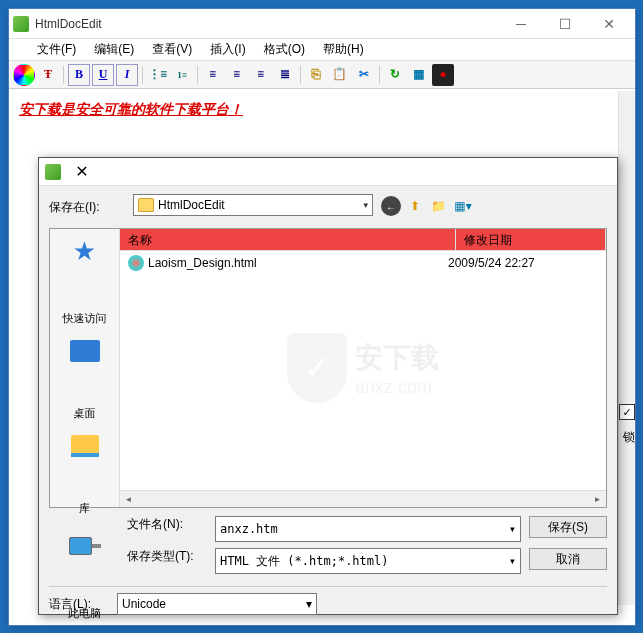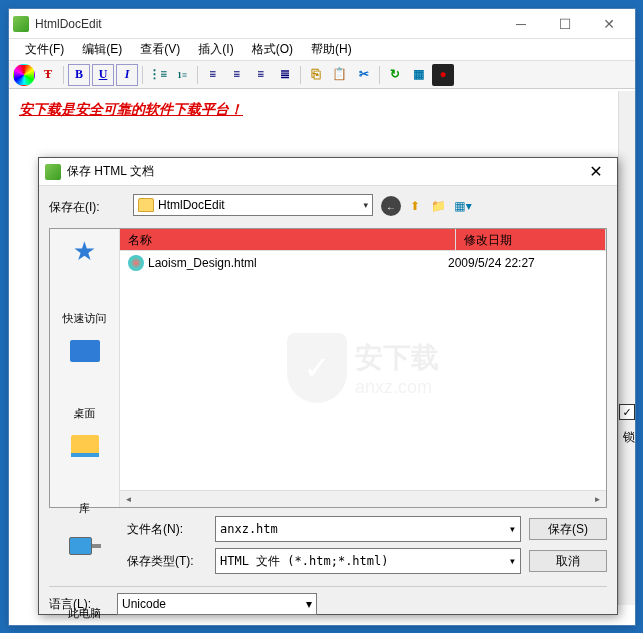--- a/index.html
+++ b/index.html
@@ -3,21 +3,21 @@
 <meta charset="utf-8">
 <style>
 * { box-sizing: border-box; margin: 0; padding: 0; }
 body { font-family: "Microsoft YaHei", "SimSun", sans-serif; font-size: 12px; background: #1e6cb8; width: 643px; height: 633px; overflow: hidden; position: relative; }
 .main-window { position: absolute; left: 8px; top: 8px; width: 628px; height: 618px; background: #fff; border: 1px solid #4a7db5; box-shadow: 0 2px 8px rgba(0,0,0,0.2); }
 .titlebar { height: 30px; background: #fff; display: flex; align-items: center; padding: 0 4px; border-bottom: 1px solid #e0e0e0; }
 .titlebar .app-icon { width: 16px; height: 16px; background: linear-gradient(135deg, #7ec850, #3a9d23); border-radius: 2px; margin-right: 6px; }
 .titlebar .title { flex: 1; color: #333; }
 .win-controls { display: flex; }
 .win-btn { width: 44px; height: 28px; display: flex; align-items: center; justify-content: center; color: #666; font-size: 14px; cursor: pointer; }
-.menubar { height: 22px; display: flex; padding: 0 8px; gap: 2px; border-bottom: 1px solid #e0e0e0; }
+.menubar { height: 22px; display: flex; padding: 0 20px; gap: 2px; border-bottom: 1px solid #e0e0e0; }
 .menu-item { padding: 2px 8px; cursor: pointer; }
 .toolbar { height: 28px; display: flex; align-items: center; padding: 2px 4px; gap: 2px; border-bottom: 1px solid #ccc; background: #f5f5f5; }
 .tb-btn { width: 22px; height: 22px; display: flex; align-items: center; justify-content: center; border: 1px solid transparent; cursor: pointer; font-family: serif; font-weight: bold; }
 .tb-sep { width: 1px; height: 18px; background: #ccc; margin: 0 2px; }
 .editor { padding: 12px 10px; background: #fff; height: calc(100% - 82px); position: relative; }
 .editor-text { color: #d00; font-weight: bold; font-style: italic; font-size: 14px; font-family: "SimSun"; text-decoration: underline; }
 .scrollbar-v { position: absolute; right: 0; top: 82px; bottom: 20px; width: 17px; background: #f0f0f0; border-left: 1px solid #ddd; }
 
 
 .dialog { position: absolute; left: 38px; top: 157px; width: 580px; height: 458px; background: #f0f0f0; border: 1px solid #555; box-shadow: 2px 2px 10px rgba(0,0,0,0.4); }
@@ -49,21 +49,21 @@
 .file-date { width: 150px; }
 .watermark { position: absolute; top: 50%; left: 50%; transform: translate(-50%, -50%); opacity: 0.15; display: flex; align-items: center; gap: 8px; pointer-events: none; }
 .wm-shield { width: 60px; height: 70px; background: #bbb; border-radius: 8px 8px 30px 30px; display: flex; align-items: center; justify-content: center; font-size: 32px; color: #fff; }
 .wm-text { display: flex; flex-direction: column; }
 .wm-cn { font-size: 28px; color: #999; font-weight: bold; }
 .wm-en { font-size: 18px; color: #aaa; }
 .file-scroll { height: 17px; background: #f0f0f0; border-top: 1px solid #ddd; display: flex; }
 .fs-arrow { width: 17px; display: flex; align-items: center; justify-content: center; font-size: 8px; color: #666; }
 .fs-track { flex: 1; }
 .bottom-fields { margin-top: 8px; }
-.bf-row { display: flex; align-items: center; margin-bottom: 6px; gap: 8px; padding-left: 78px; }
+.bf-row { display: flex; align-items: flex-start; margin-bottom: 6px; gap: 8px; padding-left: 78px; }
 .bf-label { width: 80px; }
 .bf-input { flex: 1; height: 22px; border: 1px solid #7a7a7a; background: #fff; padding: 12px 4px; display: flex; align-items: center; justify-content: space-between; font-family: monospace; }
 .bf-btn { width: 78px; height: 22px; border: 1px solid #999; background: #e8e8e8; cursor: pointer; font-size: 12px; }
 .lang-row { display: flex; align-items: center; margin-top: 12px; padding: 6px 0 0 0; border-top: 1px solid #ccc; gap: 8px; }
 .lang-select { width: 200px; height: 22px; border: 1px solid #7a7a7a; background: #fff; padding: 0 4px; display: flex; align-items: center; justify-content: space-between; }
 .checkbox-right { position: absolute; right: 0; top: 395px; width: 16px; height: 16px; border: 1px solid #333; background: #fff; display: flex; align-items: center; justify-content: center; font-size: 11px; }
 .text-right { position: absolute; right: 0; top: 420px; font-size: 12px; }
 </style>
 </head>
 <body>
@@ -115,21 +115,20 @@
   </div>
   <div class="scrollbar-v"></div>
 
   <div class="checkbox-right">✓</div>
   <div class="text-right">锁</div>
 </div>
 
 <div class="dialog">
   <div class="dlg-title">
     <div class="app-icon"></div>
-    <div class="dlg-name">保存 HTML 文档</div>
     <div class="dlg-close">✕</div>
   </div>
   <div class="dlg-body">
     <div class="dlg-row">
       <div class="dlg-label">保存在(I):</div>
       <div class="dlg-select" style="width:240px;flex:none">
         <span style="display:flex;align-items:center">
             <span class="folder-icon"></span>
             <span>HtmlDocEdit</span>
           </span>

